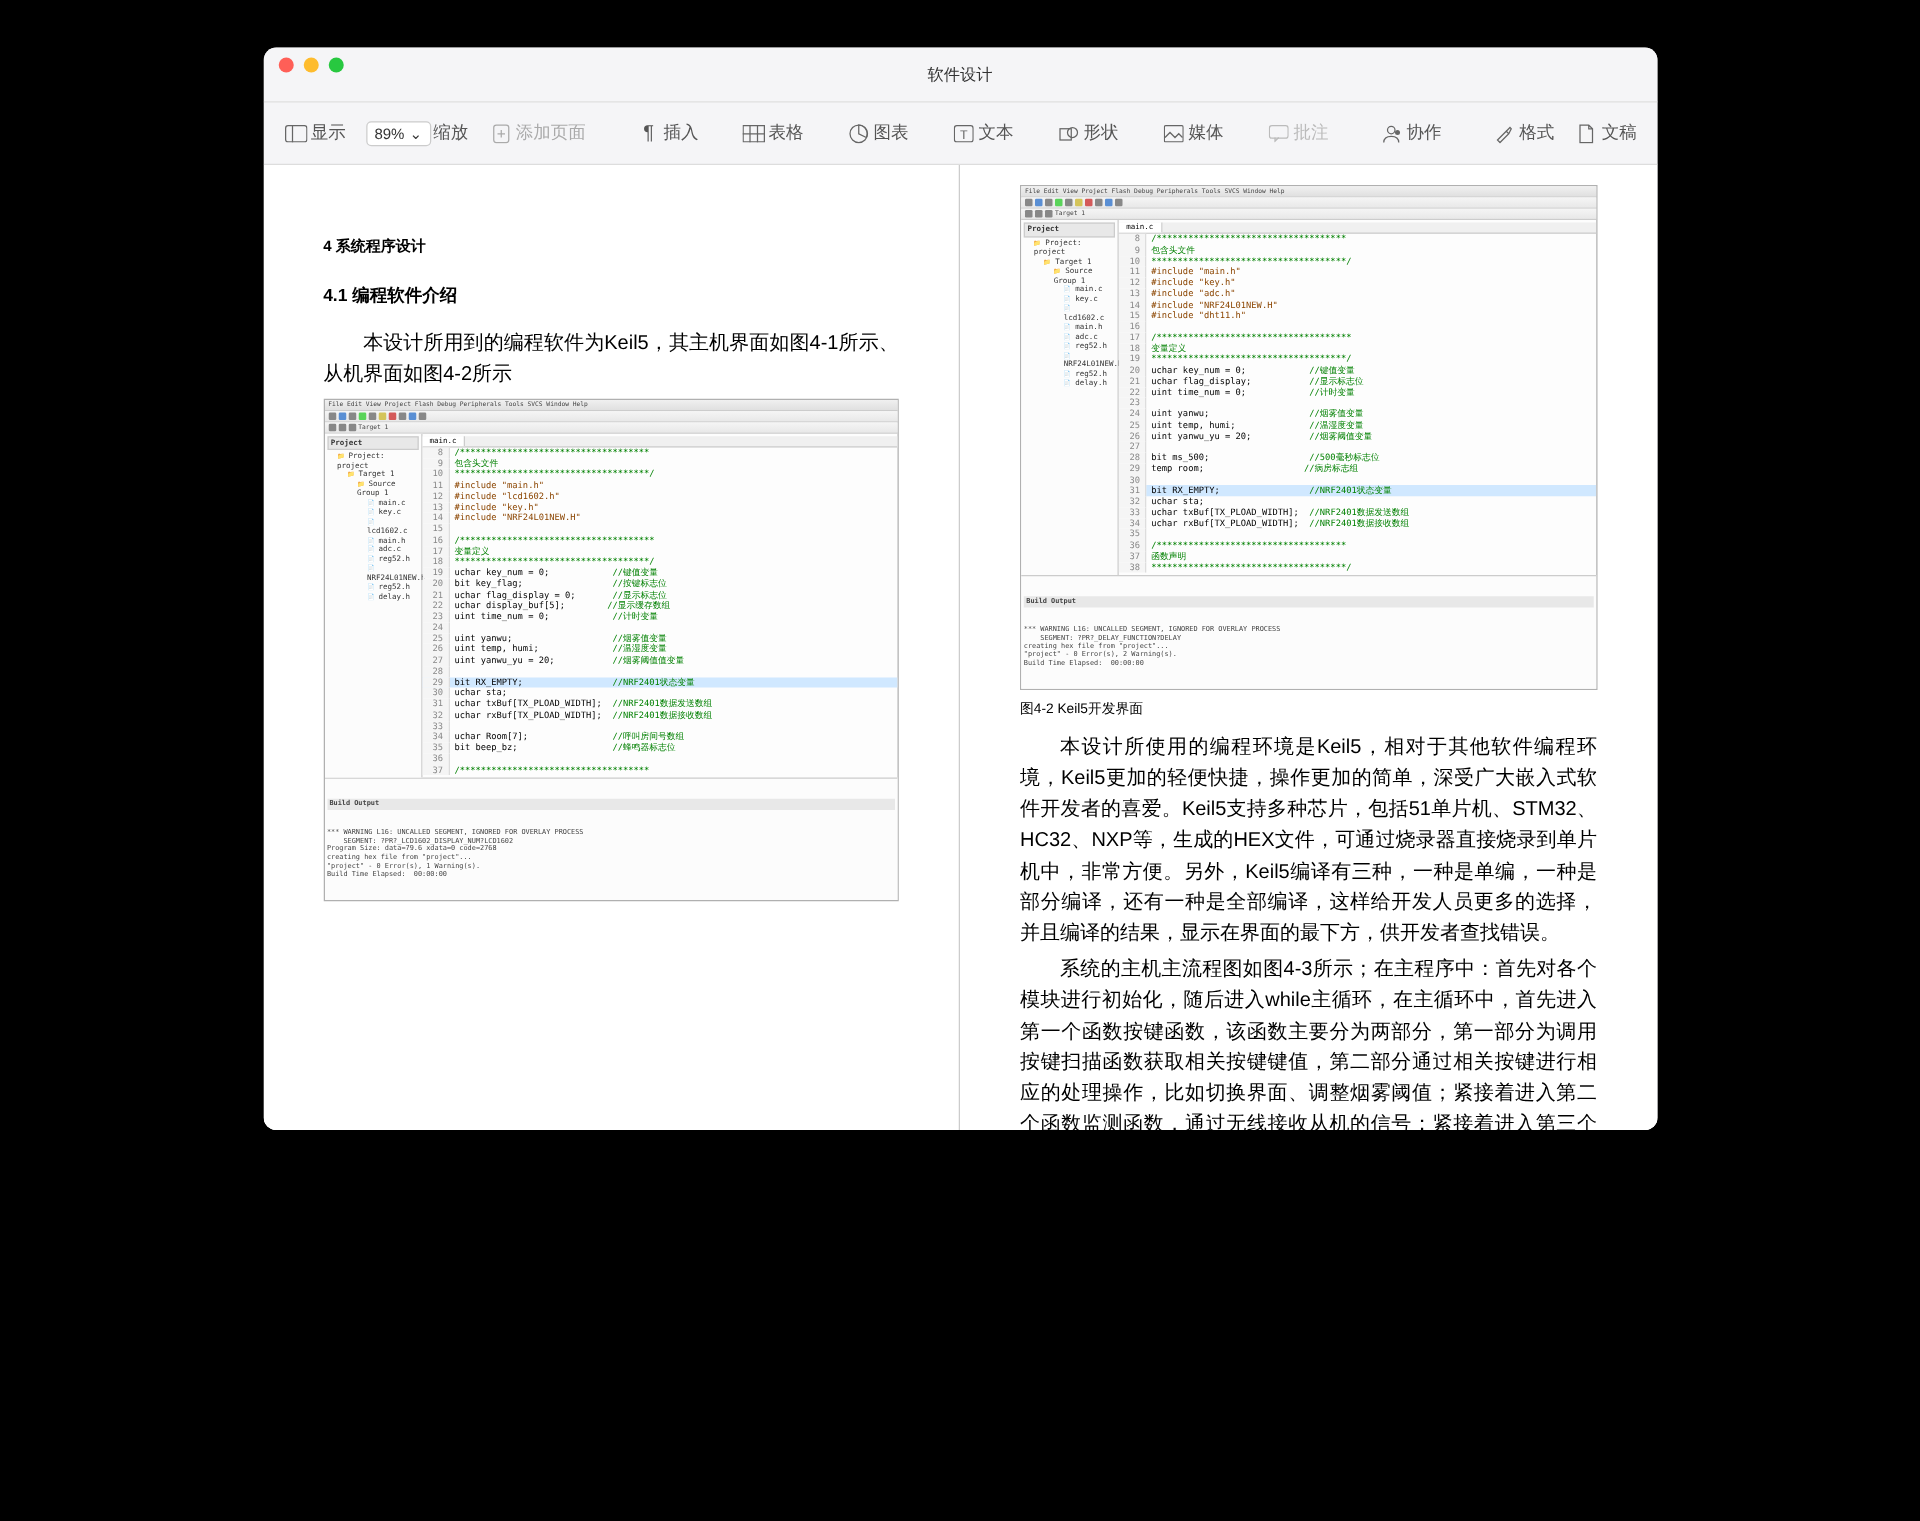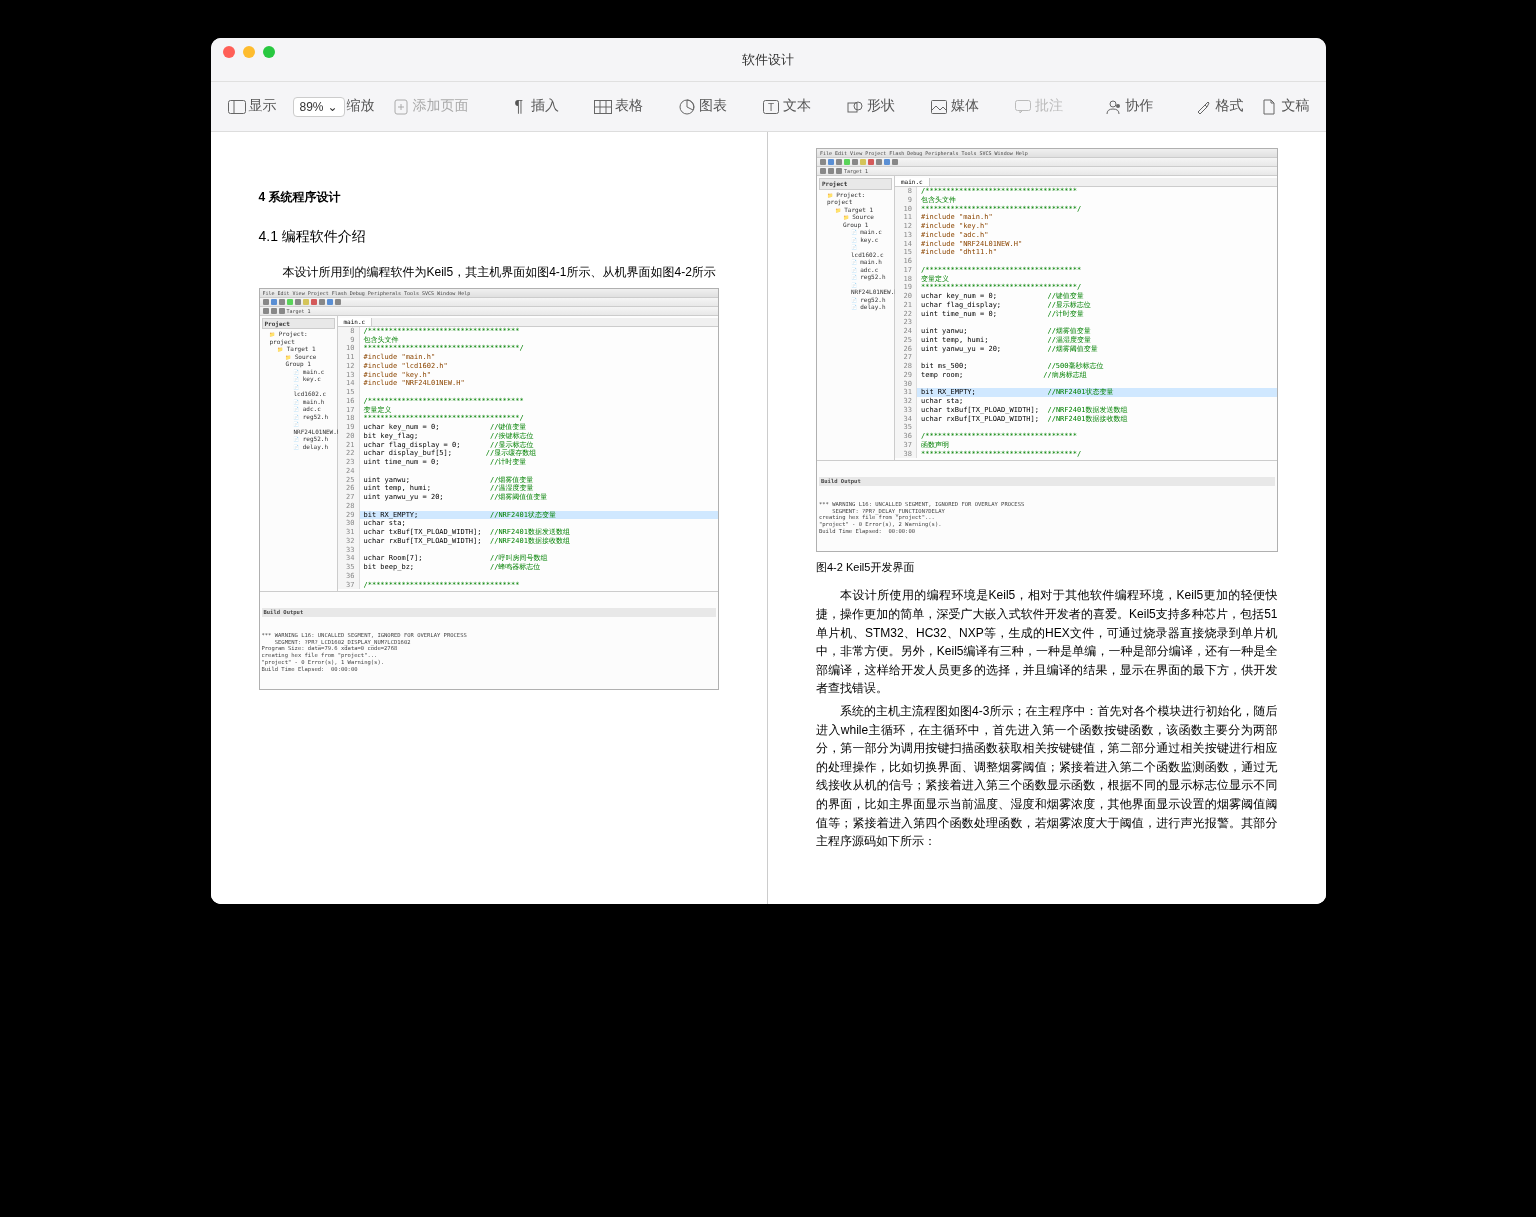--- a/index.html
+++ b/index.html
@@ -78,22 +78,22 @@
       height: 100%;
       background: #fff;
       padding: 55px 48px 40px 48px;
       font-size: 12px;
       color: #000;
       line-height: 1.7;
       position: relative;
     }
     .page-left { border-right: 1px solid #ccc; }
     .page h1 { font-size: 12px; font-weight: 700; margin-bottom: 18px; }
-    .page h2 { font-size: 14px; font-weight: 400; margin-bottom: 14px; margin-top: 12px; }
-    .page p { text-indent: 2em; margin-bottom: 4px; text-align: justify; font-size: 12px; line-height: 1.55; }
+    .page h2 { font-size: 14px; font-weight: 700; margin-bottom: 14px; margin-top: 12px; }
+    .page p { text-indent: 2em; margin-bottom: 4px; text-align: justify; font-size: 16px; line-height: 1.55; }
     .figure-caption { font-size: 11px; margin: 6px 0 10px 0; }
     .code-screenshot {
       border: 1px solid #b0b0b0;
       background: #fdfdfd;
       font-family: "Consolas", monospace;
       font-size: 7px;
       line-height: 1.25;
       margin: 6px 0;
     }
     .ide-toolbar {

